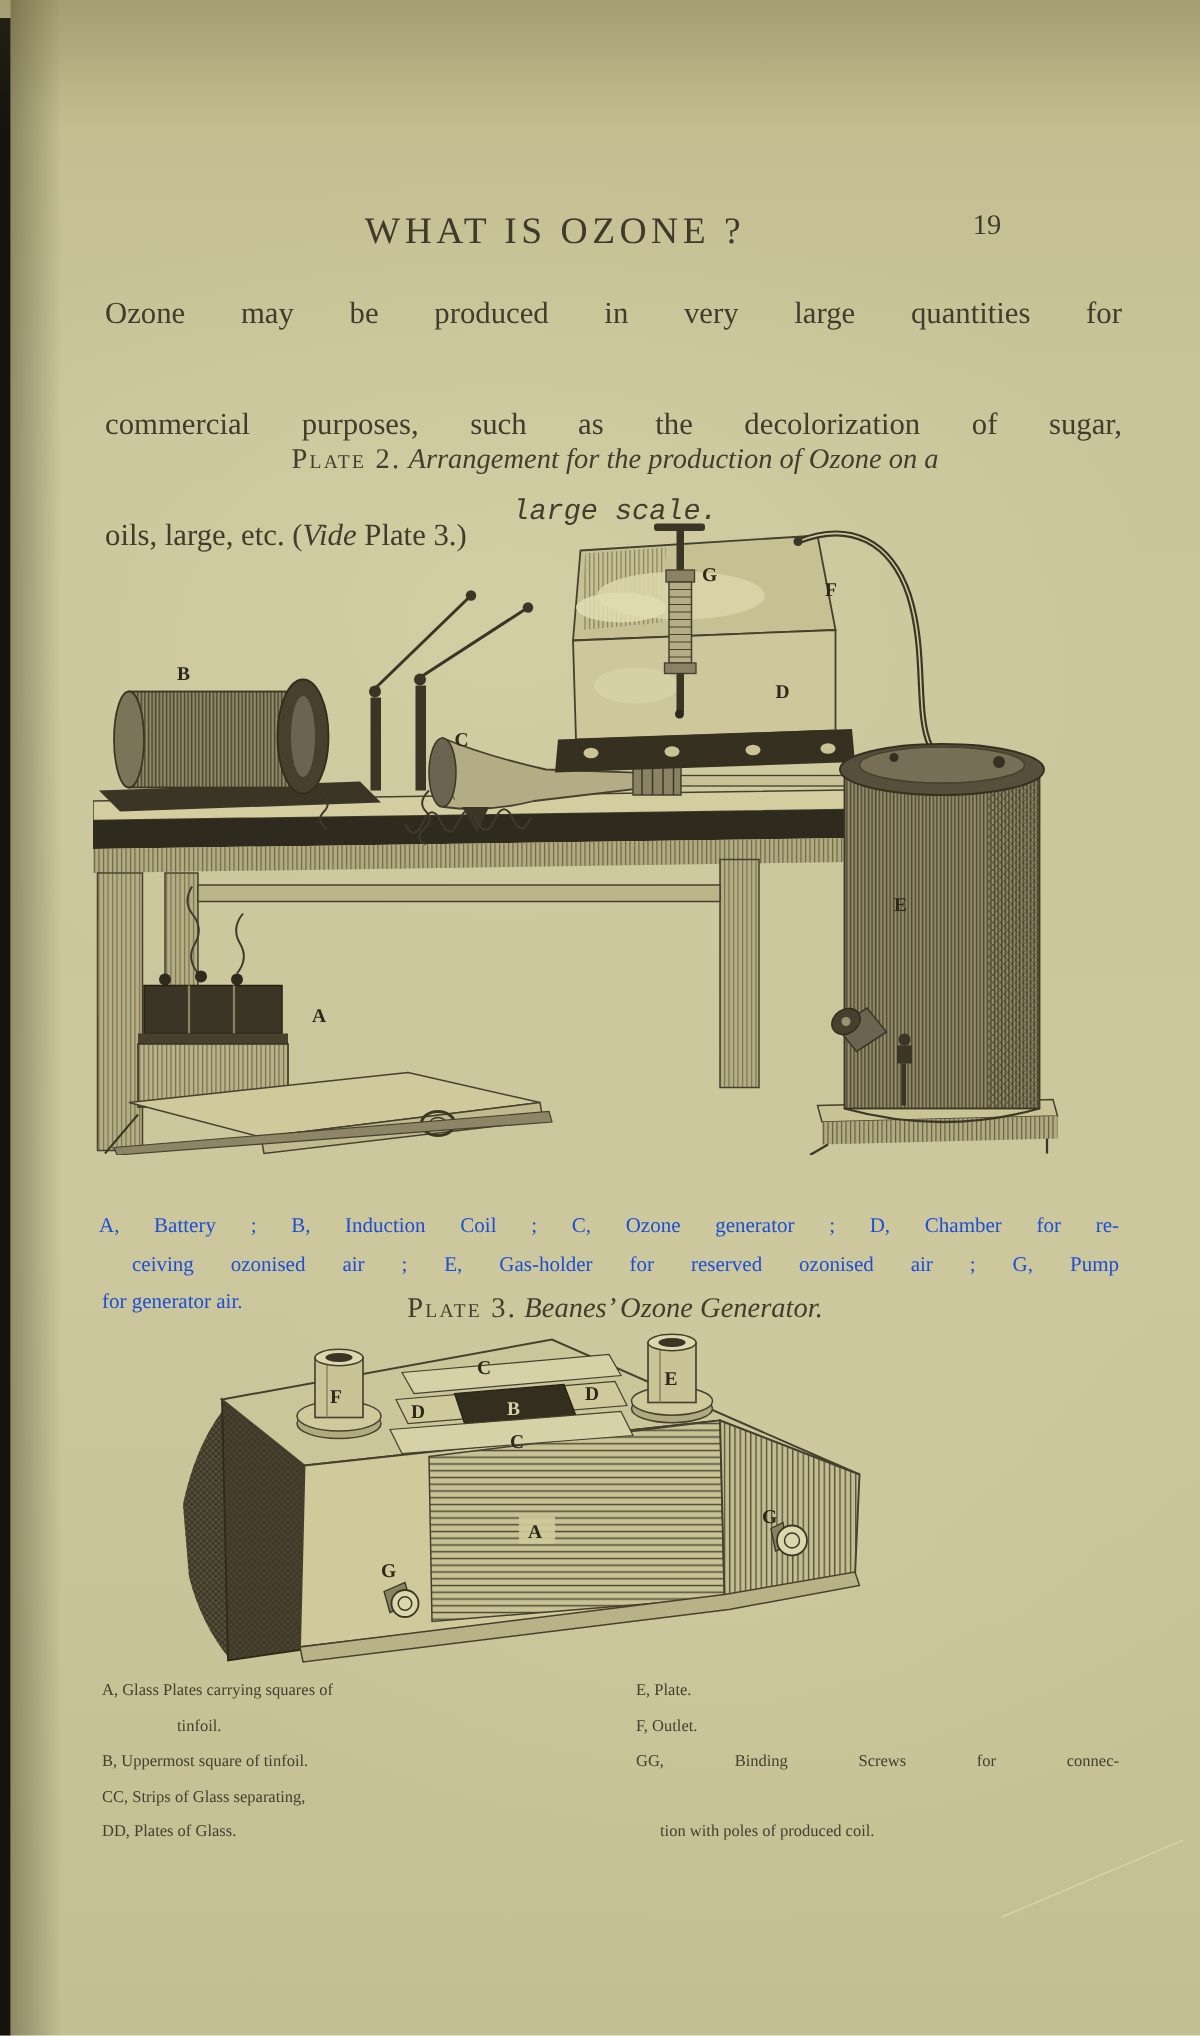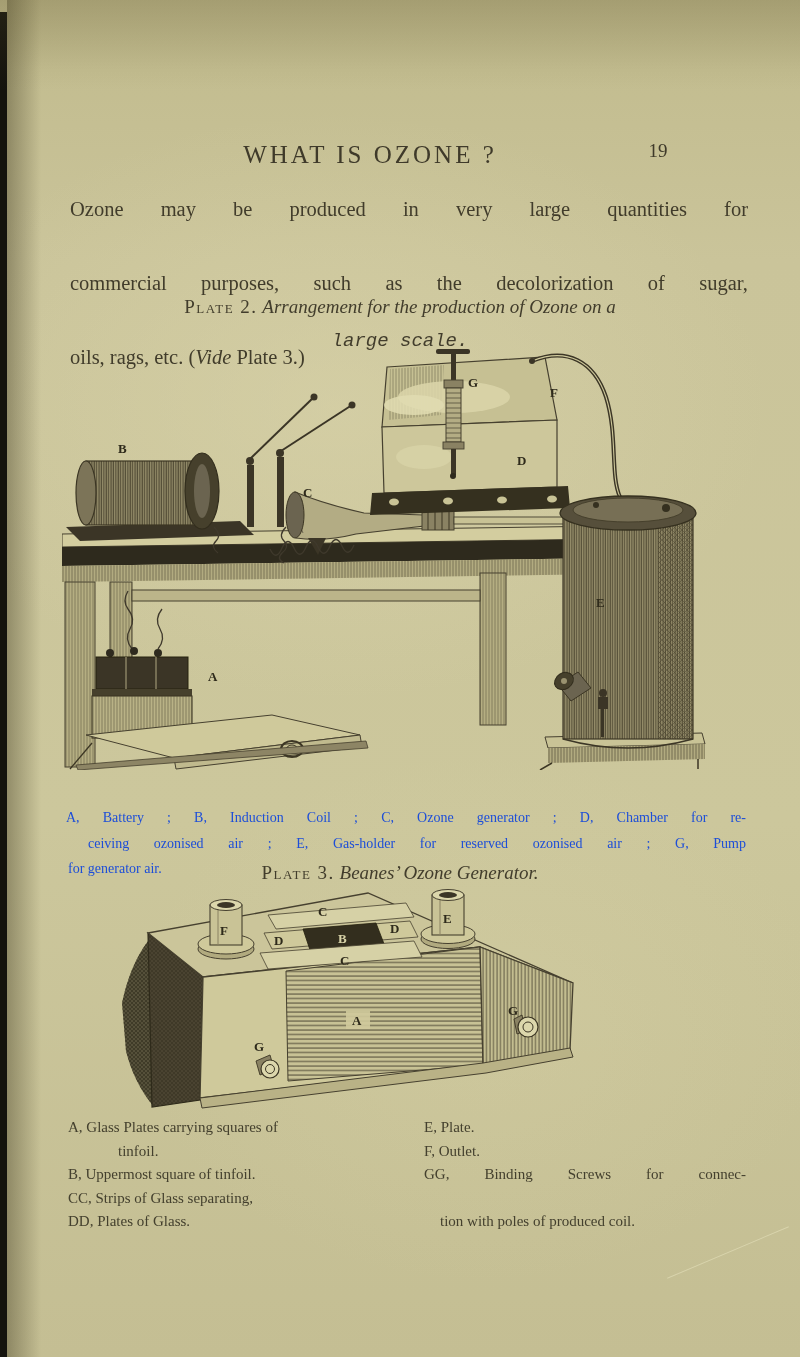--- a/index.html
+++ b/index.html
@@ -22,37 +22,37 @@
 
   .running-title{position:absolute;left:130px;top:141px;width:480px;text-align:center;
     font-variant:small-caps;font-size:25px;letter-spacing:3px;color:#3f3a2a;}
   .page-number{position:absolute;left:628px;top:140px;width:60px;text-align:center;
     font-size:19px;color:#3f3a2a;}
 
   .intro{position:absolute;left:70px;top:191px;width:678px;font-size:20.5px;line-height:37px;color:#413c2b;}
   .jline{text-align:justify;}
   .jline::after{content:"";display:inline-block;width:100%;height:0;}
 
-  .plate-head{position:absolute;left:60px;width:680px;text-align:center;font-size:19px;color:#423d2c;}
+  .plate-head{position:absolute;left:70px;width:680px;text-align:center;font-size:19px;color:#423d2c;}
   .plate-head .sc{font-variant:small-caps;letter-spacing:1.5px;}
   .plate-head .it{font-style:italic;}
   #plate2-head1{top:296px;}
   #plate2-head2{top:330px;font-style:italic;font-family:Liberation Mono, monospace;}
   #plate3-head{top:862px;}
 
   .fig{position:absolute;}
   #plate2-fig{left:62px;top:345px;width:700px;height:425px;}
   #plate3-fig{left:118px;top:885px;width:580px;height:228px;}
 
   .cap2{position:absolute;left:66px;width:680px;font-size:14px;color:#1d4ed8;margin-top:40px;}
   #cap2-l1{top:770px;}
   #cap2-l2{top:796px;padding-left:22px;width:658px;}
   #cap2-l3{top:821px;padding-left:2px;}
 
-  .cap3{position:absolute;top:1116px;font-size:15px;line-height:23.5px;color:#44402e;}
+  .cap3{position:absolute;top:1116px;font-size:11px;line-height:23.5px;color:#44402e;}
   #cap3-left{left:68px;width:334px;}
   #cap3-right{left:424px;width:322px;}
   .indent1{padding-left:50px;}
   .indent2{padding-left:16px;}
 
   .fig-label{font-family:"Liberation Serif","DejaVu Serif",serif;font-weight:bold;
     font-size:13px;fill:#2e2a1b;}
   .fig-label.light{fill:#d6d1a6;}
   svg{display:block;}
 </style>
@@ -63,21 +63,21 @@
 <div class="edge-shadow"></div>
 <div class="top-shade"></div>
 <div class="scratch"></div>
 
 <div class="running-title">WHAT IS OZONE ?</div>
 <div class="page-number">19</div>
 
 <div class="intro">
   <div class="jline">Ozone may be produced in very large quantities for</div>
   <div class="jline">commercial purposes, such as the decolorization of sugar,</div>
-  <div><span>oils, rags, etc.  (</span><i>Vide</i><span> Plate 3.)</span></div>
+  <div><span>oils, large, etc.  (</span><i>Vide</i><span> Plate 3.)</span></div>
 </div>
 
 <div class="plate-head" id="plate2-head1">
   <span class="sc">Plate 2.</span>
   <span class="it">Arrangement for the production of Ozone on a</span>
 </div>
 <div class="plate-head" id="plate2-head2">large scale.</div>
 
 <svg id="plate2-fig" class="fig" viewBox="0 0 700 425">
   <defs>

